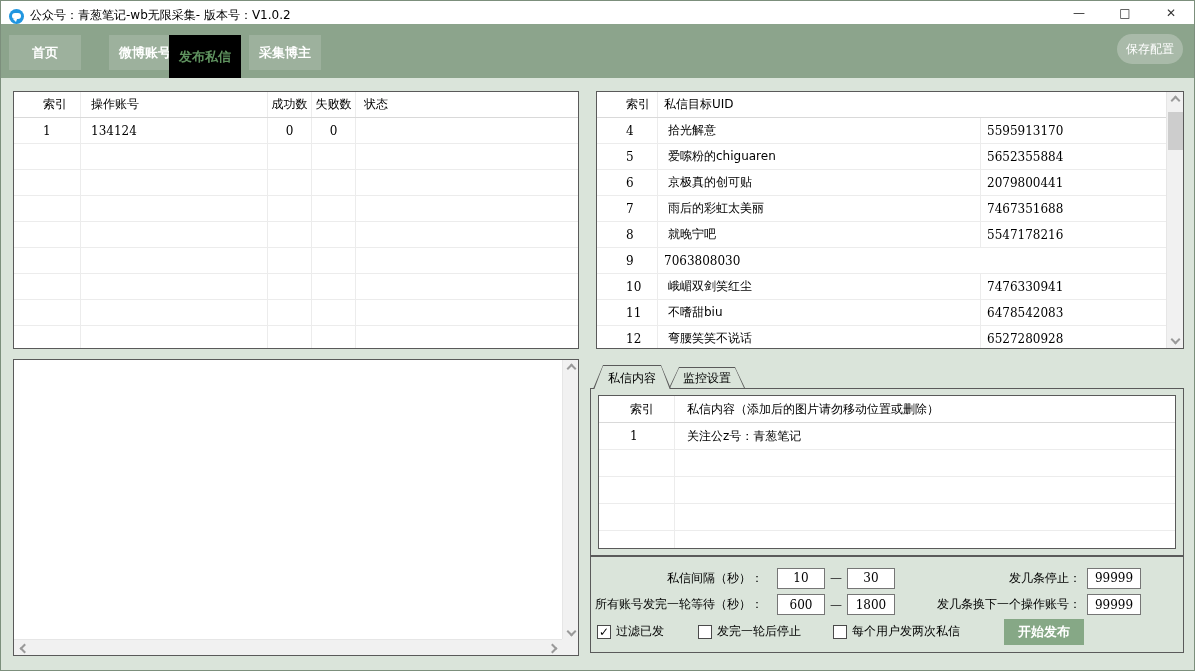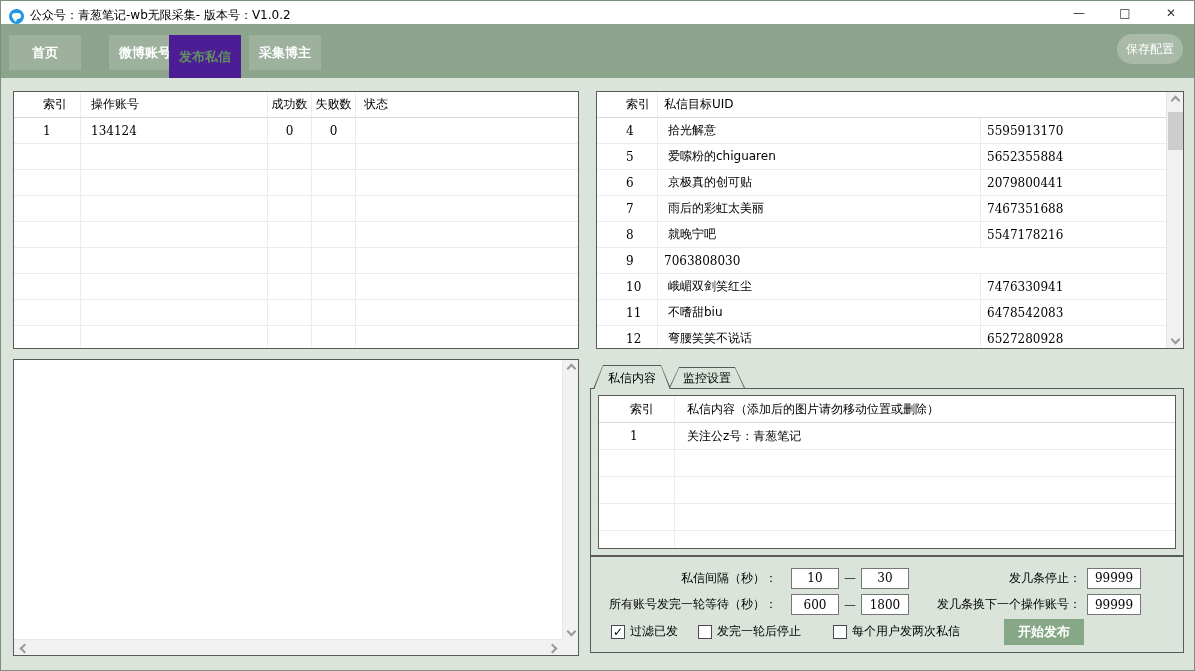--- a/index.html
+++ b/index.html
@@ -13,21 +13,21 @@
   .app-icon::before { content:""; position:absolute; left:3px; top:4px; width:9px; height:6px; background:#fff; border-radius:3px; }
   .app-icon::after { content:""; position:absolute; left:4px; bottom:2px; width:0; height:0; border-left:3px solid transparent; border-right:1px solid transparent; border-top:3px solid #fff; }
   .title-text { font-size:12px; white-space:nowrap; }
   .vip-text { font-size:12px; margin-left:18px; white-space:nowrap; }
   .win-controls { margin-left:auto; display:flex; height:100%; }
   .win-btn { width:46px; height:100%; display:flex; align-items:center; justify-content:center; font-size:12px; color:#333; cursor:default; }
 
   
   .tabbar { position:absolute; top:23px; left:0; right:0; height:54px; background:#8ca48c; }
   .nav-tab { position:absolute; top:11px; width:72px; height:35px; background:#9db19d; color:#fff; font-size:13px; font-weight:bold; display:flex; align-items:center; justify-content:center; }
-  .nav-tab.active { height:43px; background:#4c1d95; color:#5f925f; }
+  .nav-tab.active { height:43px; background:#000000; color:#5f925f; }
   .save-btn { position:absolute; top:10px; right:11px; width:66px; height:30px; border-radius:15px; background:#a9baa9; color:#fff; font-size:12px; display:flex; align-items:center; justify-content:center; }
 
   
   .panel { position:absolute; background:#fff; border:1px solid #5a5a5a; overflow:hidden; }
   .tr { display:flex; height:26px; border-bottom:1px solid #ececec; flex:0 0 auto;padding-left:21px; }
   .tr.head { border-bottom:1px solid #d9d9d9; }
   .td { border-right:1px solid #ececec; display:flex; align-items:center; overflow:hidden; white-space:nowrap; }
   .td:last-child { border-right:none; }
   .num { font-family:"DejaVu Serif","Liberation Serif",serif; }
   
@@ -56,33 +56,33 @@
   .arrh.lft{left:2px;top:0;} .arrh.rgt{right:2px;top:0;}
 
   
   .ctab { position:absolute; display:flex; }
   .ctab .shape { position:relative; width:100%; height:100%; clip-path:polygon(10px 0, calc(100% - 10px) 0, 100% 100%, 0 100%); background:#5a5a5a; }
   .ctab .inner { position:absolute; left:1px; right:1px; top:1px; bottom:0; clip-path:polygon(9px 0, calc(100% - 9px) 0, 100% 100%, 0 100%); background:#dae4da; display:flex; align-items:center; justify-content:center; font-size:12px; }
   .page-box { position:absolute; left:589px; top:387px; width:594px; height:168px; border:1px solid #5a5a5a; background:#dae4da; }
   .msg-table { position:absolute; left:7px; top:6px; width:578px; height:154px; background:#fff; border:1px solid #5a5a5a; overflow:hidden; }
 
   
-  .settings-box { position:absolute; left:589px; top:555px; width:594px; height:97px; border:1px solid #5a5a5a; border-top:1px solid #5a5a5a; background:#dae4da; padding:8px 42px 6px 14px; display:flex; flex-direction:column; }
+  .settings-box { position:absolute; left:589px; top:555px; width:594px; height:97px; border:1px solid #5a5a5a; border-top:1px solid #5a5a5a; background:#dae4da; padding:8px 42px 6px 0; display:flex; flex-direction:column; }
   .set-row { display:flex; align-items:center; height:27px; }
   .lblr { text-align:right; white-space:nowrap; }
   .w172 { width:172px; }
   .grow { flex:1; }
   .inputbox { height:21px; background:#fff; border:1px solid #767676; display:flex; align-items:center; justify-content:center; font-family:"DejaVu Serif","Liberation Serif",serif; font-size:12px; }
   .w46{width:48px;margin:0 0 0 14px;} .w46b{width:48px;margin:0;} .w52{width:54px;margin-left:6px;}
   .dash { margin:0 5px; color:#333; }
   .cb-row { display:flex; align-items:center; height:29px; padding-left:6px; }
   .checkbox { width:14px; height:14px; background:#fff; border:1px solid #4a4a4a; display:flex; align-items:center; justify-content:center; font-size:12px; line-height:12px; color:#000; flex:0 0 auto; }
   .cb-lbl { margin-left:5px; white-space:nowrap; }
   .cb-group { display:flex; align-items:center; }
-  .gap1{margin-left:20px;} .gap2{margin-left:32px;}
+  .gap1{margin-left:34px;} .gap2{margin-left:32px;}
   .start-btn { width:80px; height:26px; margin-left:44px; background:#86a886; color:#fff; font-weight:bold; font-size:13px; display:flex; align-items:center; justify-content:center; }
 </style>
 </head>
 <body>
 
 <div class="window">
 
   <div class="titlebar">
     <span class="app-icon"></span>
     <span class="title-text">公众号：青葱笔记-wb无限采集- 版本号：V1.0.2</span>

